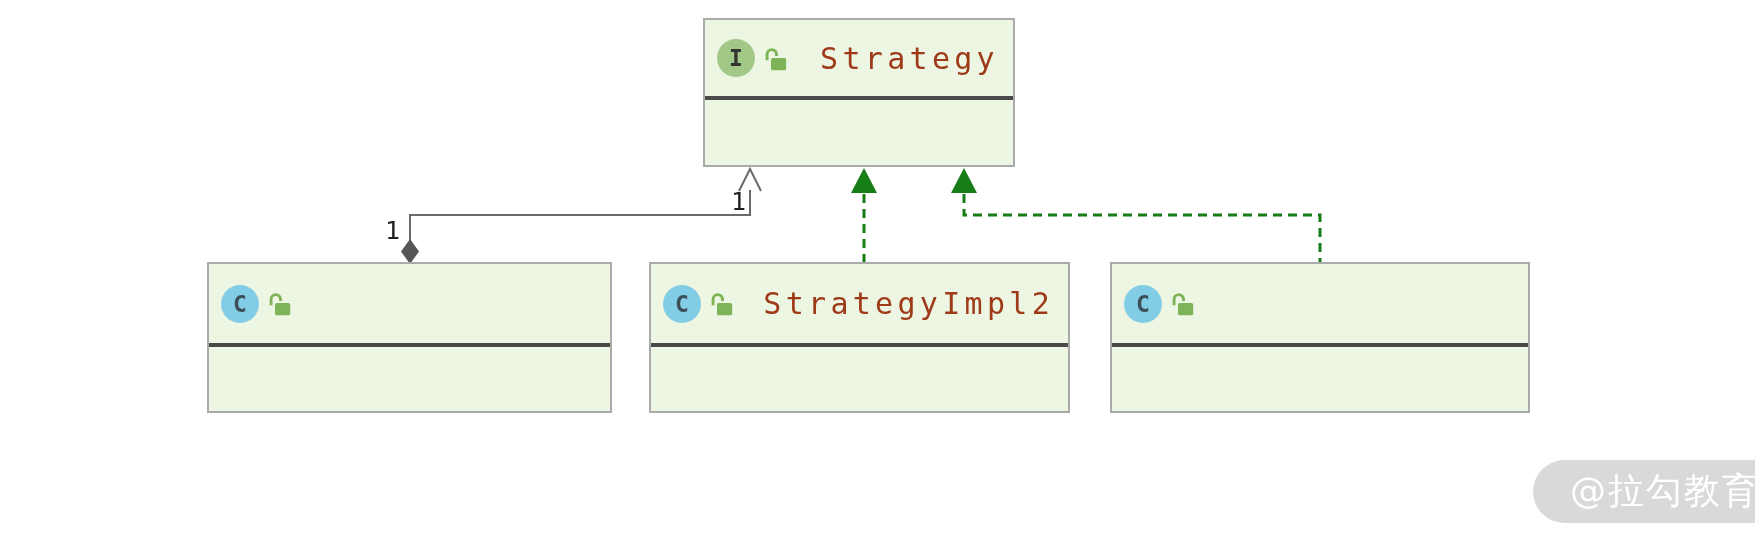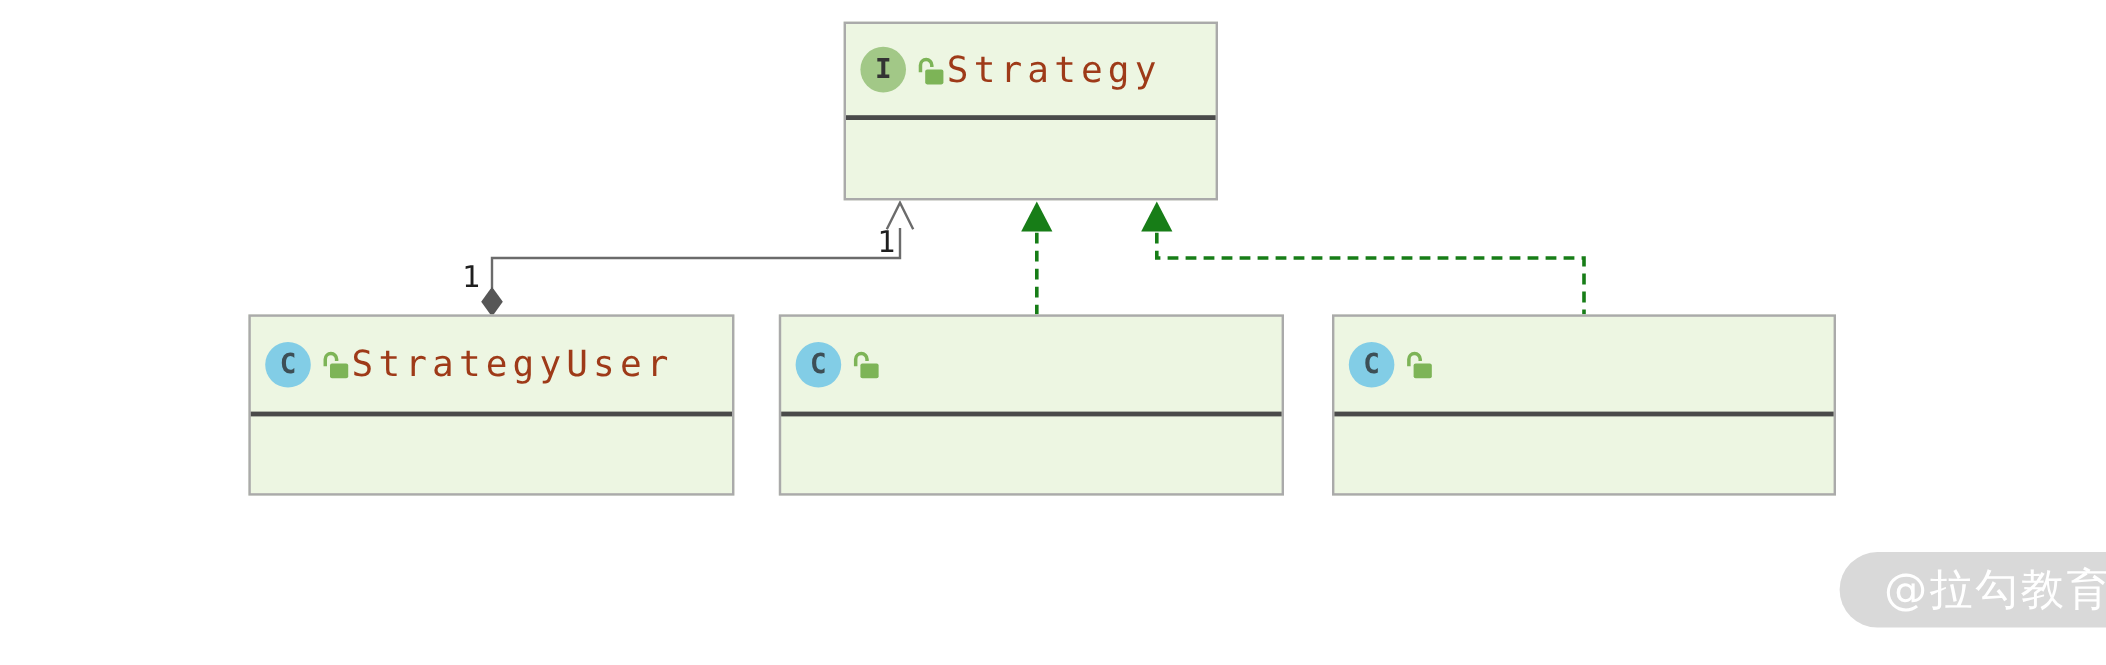--- a/index.html
+++ b/index.html
@@ -57,21 +57,21 @@
   .badge-interface { background: #a2c887; color: #333333; }
   .badge-class     { background: #82cde6; color: #3d4f56; }
   .lock {
     flex: 0 0 auto;
     margin-left: 7px;
     display: flex;
     align-items: center;
   }
   .uml-title {
     flex: 1 1 auto;
-    text-align: left;
+    text-align: right;
     font-size: 30px;
     letter-spacing: 4.3px;
     color: #9e3a18;
     white-space: nowrap;
   }
   .edge-label {
     position: absolute;
     width: 42px;
     text-align: right;
     font-size: 25px;
@@ -137,34 +137,34 @@
 
   <div class="uml-box box-user">
     <div class="uml-header">
       <span class="badge badge-class">C</span>
       <span class="lock">
         <svg viewBox="0 0 24 24" width="27" height="27">
           <path d="M4.5 13.5 V8.3 a4.2 4.2 0 0 1 8.4 0 v1.4" fill="none" stroke="#7db457" stroke-width="2.6"></path>
           <rect x="8" y="11.5" width="13.5" height="11" rx="1.5" fill="#7db457"></rect>
         </svg>
       </span>
-      <span class="uml-title">StrategyUser</span>
     </div>
     <div class="uml-body"></div>
   </div>
 
   <div class="uml-box box-impl2">
     <div class="uml-header">
       <span class="badge badge-class">C</span>
       <span class="lock">
         <svg viewBox="0 0 24 24" width="27" height="27">
           <path d="M4.5 13.5 V8.3 a4.2 4.2 0 0 1 8.4 0 v1.4" fill="none" stroke="#7db457" stroke-width="2.6"></path>
           <rect x="8" y="11.5" width="13.5" height="11" rx="1.5" fill="#7db457"></rect>
         </svg>
       </span>
+      <span class="uml-title">StrategyImpl2</span>
     </div>
     <div class="uml-body"></div>
   </div>
 
   <div class="uml-box box-impl1">
     <div class="uml-header">
       <span class="badge badge-class">C</span>
       <span class="lock">
         <svg viewBox="0 0 24 24" width="27" height="27">
           <path d="M4.5 13.5 V8.3 a4.2 4.2 0 0 1 8.4 0 v1.4" fill="none" stroke="#7db457" stroke-width="2.6"></path>

